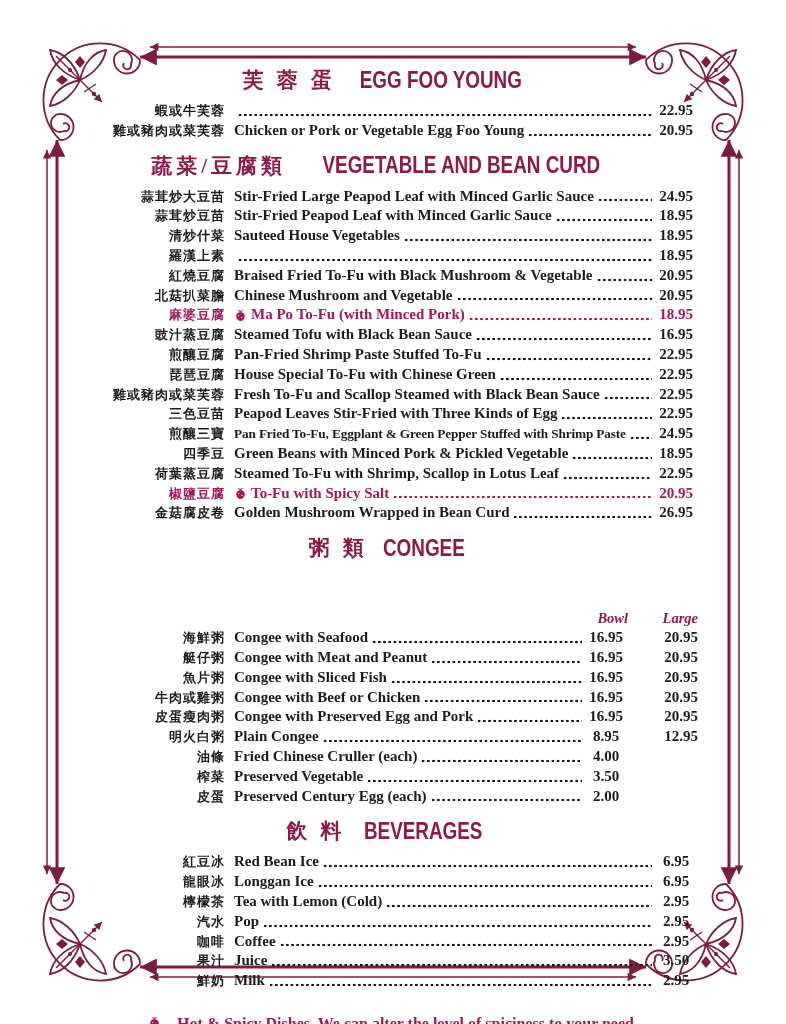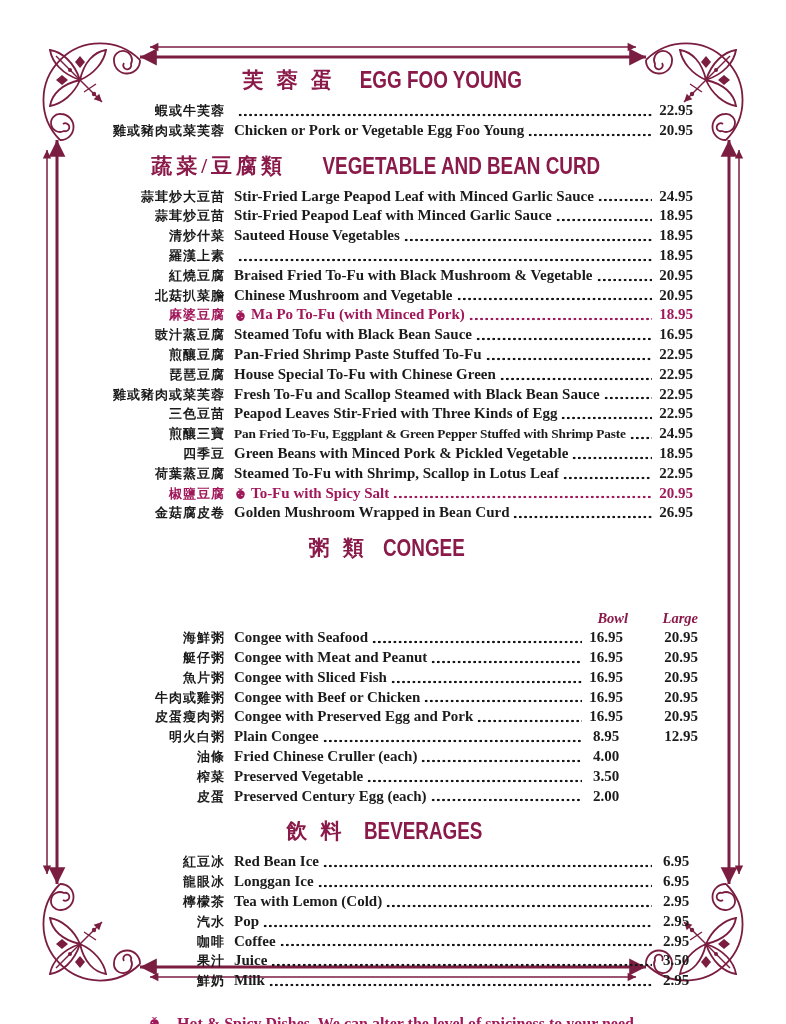--- a/index.html
+++ b/index.html
@@ -10,21 +10,21 @@
   }
   html,body{margin:0;padding:0;background:#fff;}
   .page{
     position:relative;width:786px;height:1024px;background:#fff;overflow:hidden;
     font-family:"Liberation Serif", serif;color:var(--ink);
   }
   .frame{position:absolute;left:0;top:0;width:786px;height:1024px;}
   .content{position:absolute;left:84px;top:66px;width:614px;}
 
   .section-heading{
-    display:flex;justify-content:center;align-items:flex-end;gap:6px;
+    display:flex;justify-content:center;align-items:center;gap:6px;
     color:var(--accent);margin:11px 0 7px;white-space:nowrap;
   }
   .section-heading.first{margin-top:0;}
   .heading-zh{font-size:21px;letter-spacing:4px;font-weight:bold;}
   .heading-en{
     font-family:"Liberation Sans", sans-serif;font-weight:bold;font-size:23px;
     display:inline-block;transform:scaleX(.82);transform-origin:center;
   }
 
   .row{display:flex;align-items:baseline;line-height:19.8px;font-size:15px;font-weight:bold;}

